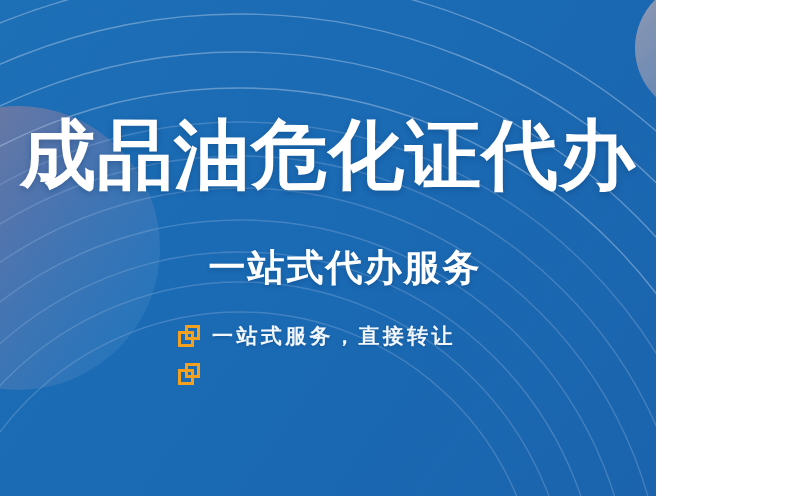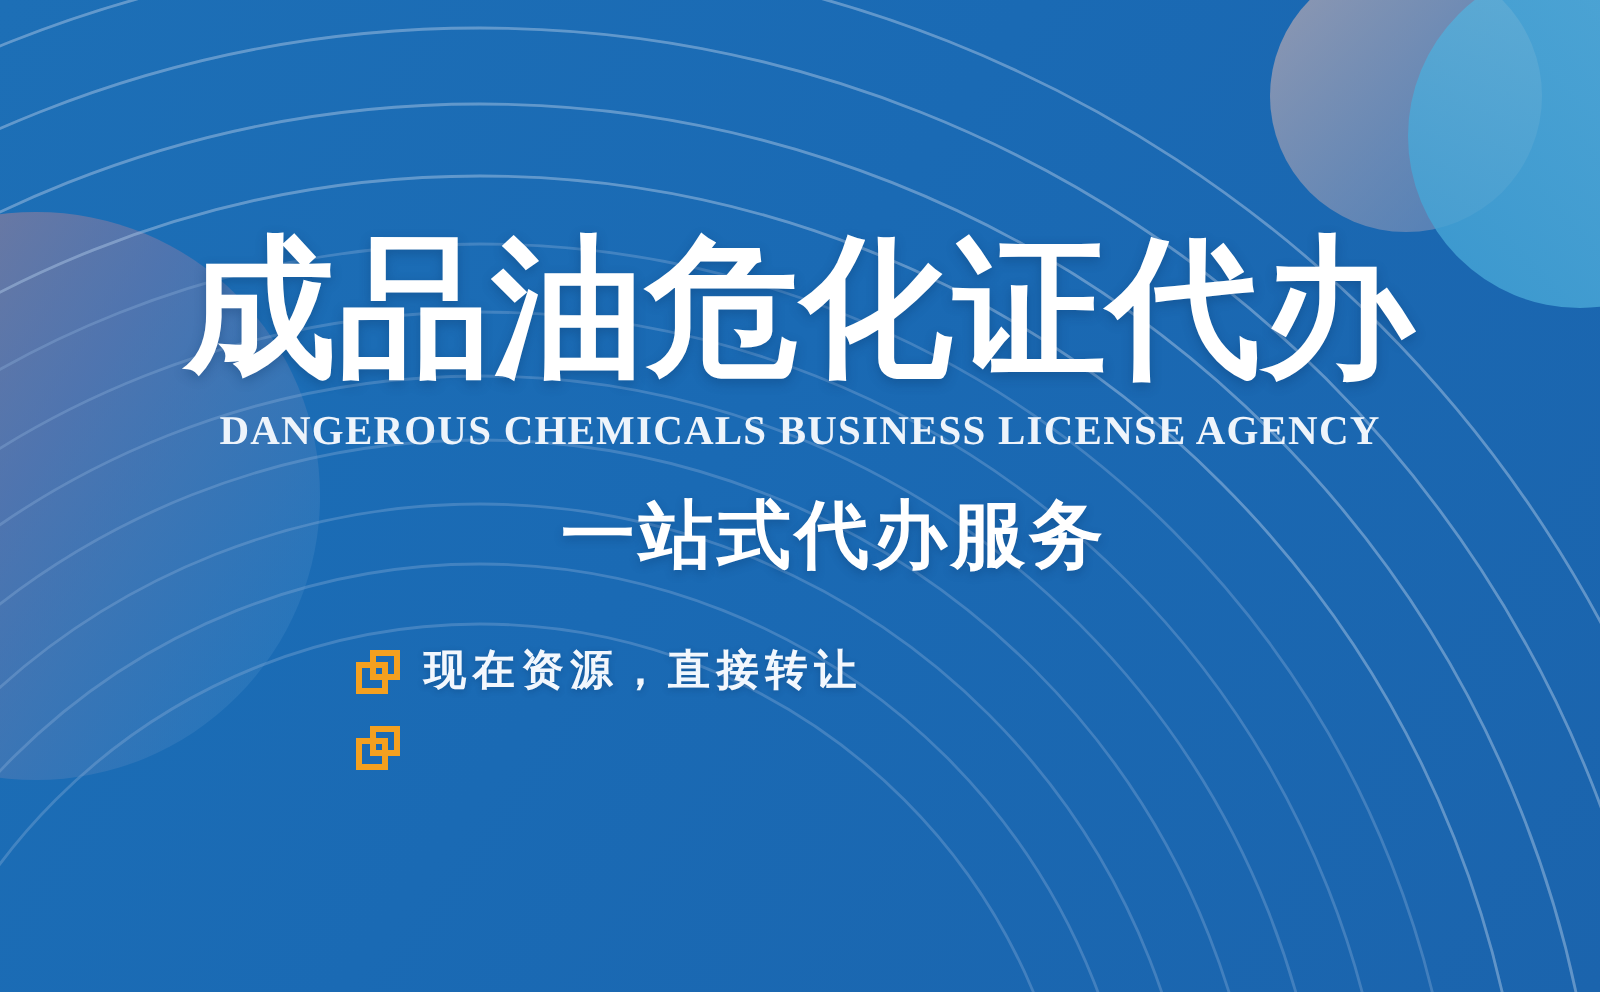--- a/index.html
+++ b/index.html
@@ -6,21 +6,21 @@
     margin: 0;
     padding: 0;
     background: #ffffff;
   }
   body {
     font-family: "Liberation Sans", sans-serif;
   }
 
   #banner {
     position: relative;
-    width: 800px;
+    width: 656px;
     height: 496px;
     overflow: hidden;
     background: #1a6ab4;
     background: linear-gradient(125deg, #1d6fb6 0%, #1a6ab4 45%, #1b64ad 100%);
   }
 
   
   .bg-layer {
     position: absolute;
     inset: 0;
@@ -192,32 +192,31 @@
           <circle cx="240" cy="612" r="524"></circle>
         </g>
       </g>
     </svg>
   </div>
 
   <div class="content">
 
     <div class="title-cn">成品油危化证代办</div>
 
-    <div class="title-en">DANGEROUS CHEMICALS BUSINESS LICENSE AGENCY</div>
 
     <div class="subtitle-cn">一站式代办服务</div>
 
     <div class="bullets">
 
       <div class="bullet">
         <span class="bullet-icon">
           <span class="sq sq-a"></span>
           <span class="sq sq-b"></span>
         </span>
-        <span class="bullet-text">现在资源，直接转让</span>
+        <span class="bullet-text">一站式服务，直接转让</span>
       </div>
 
       <div class="bullet">
         <span class="bullet-icon">
           <span class="sq sq-a"></span>
           <span class="sq sq-b"></span>
         </span>
       </div>
 
 

